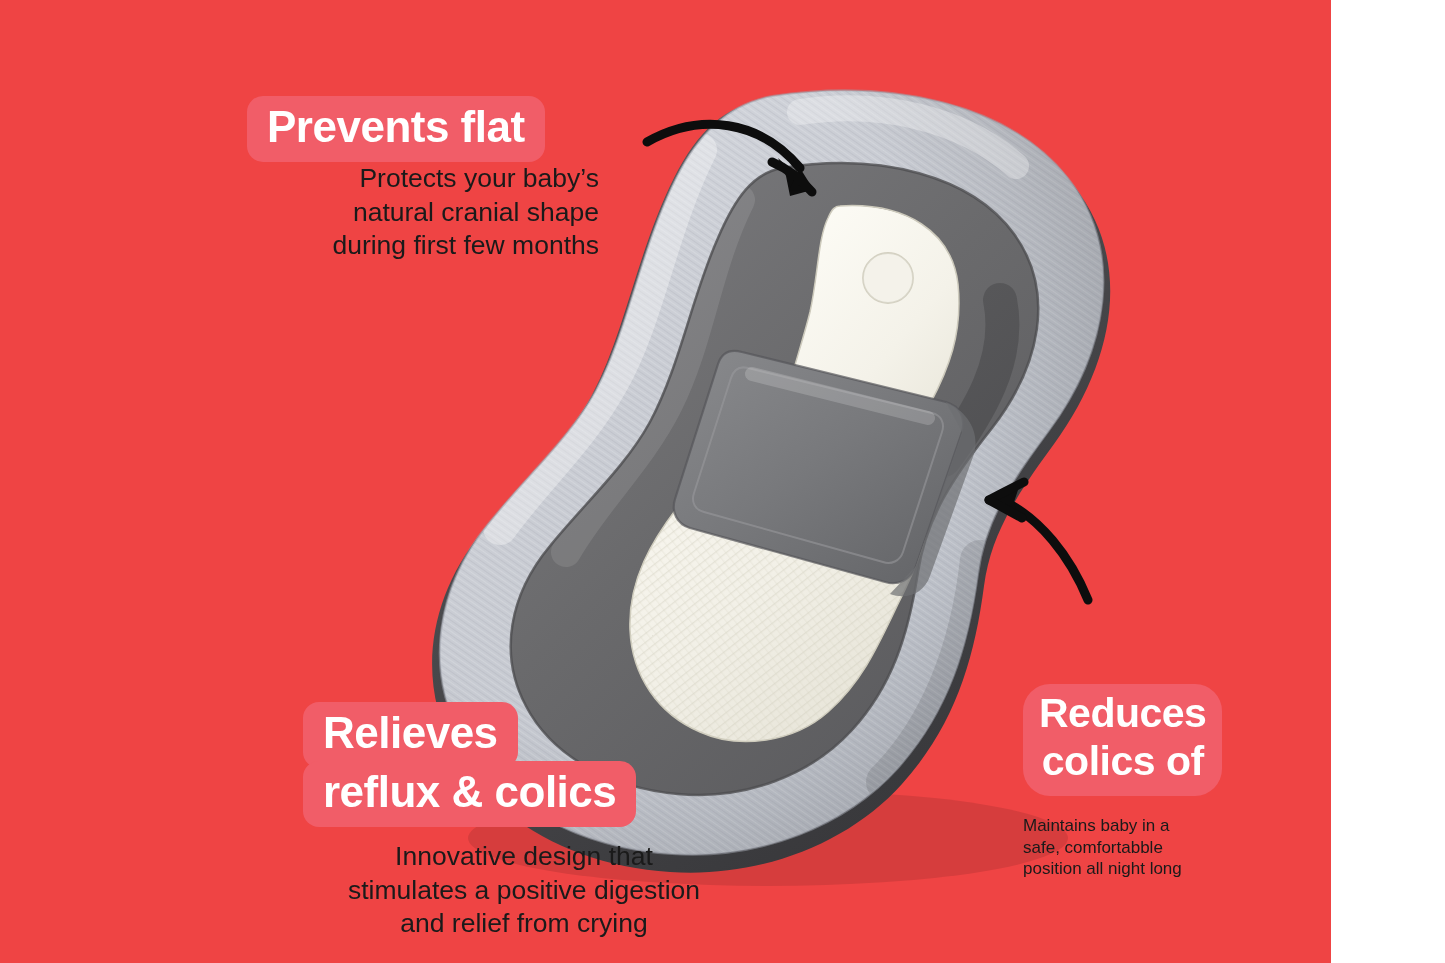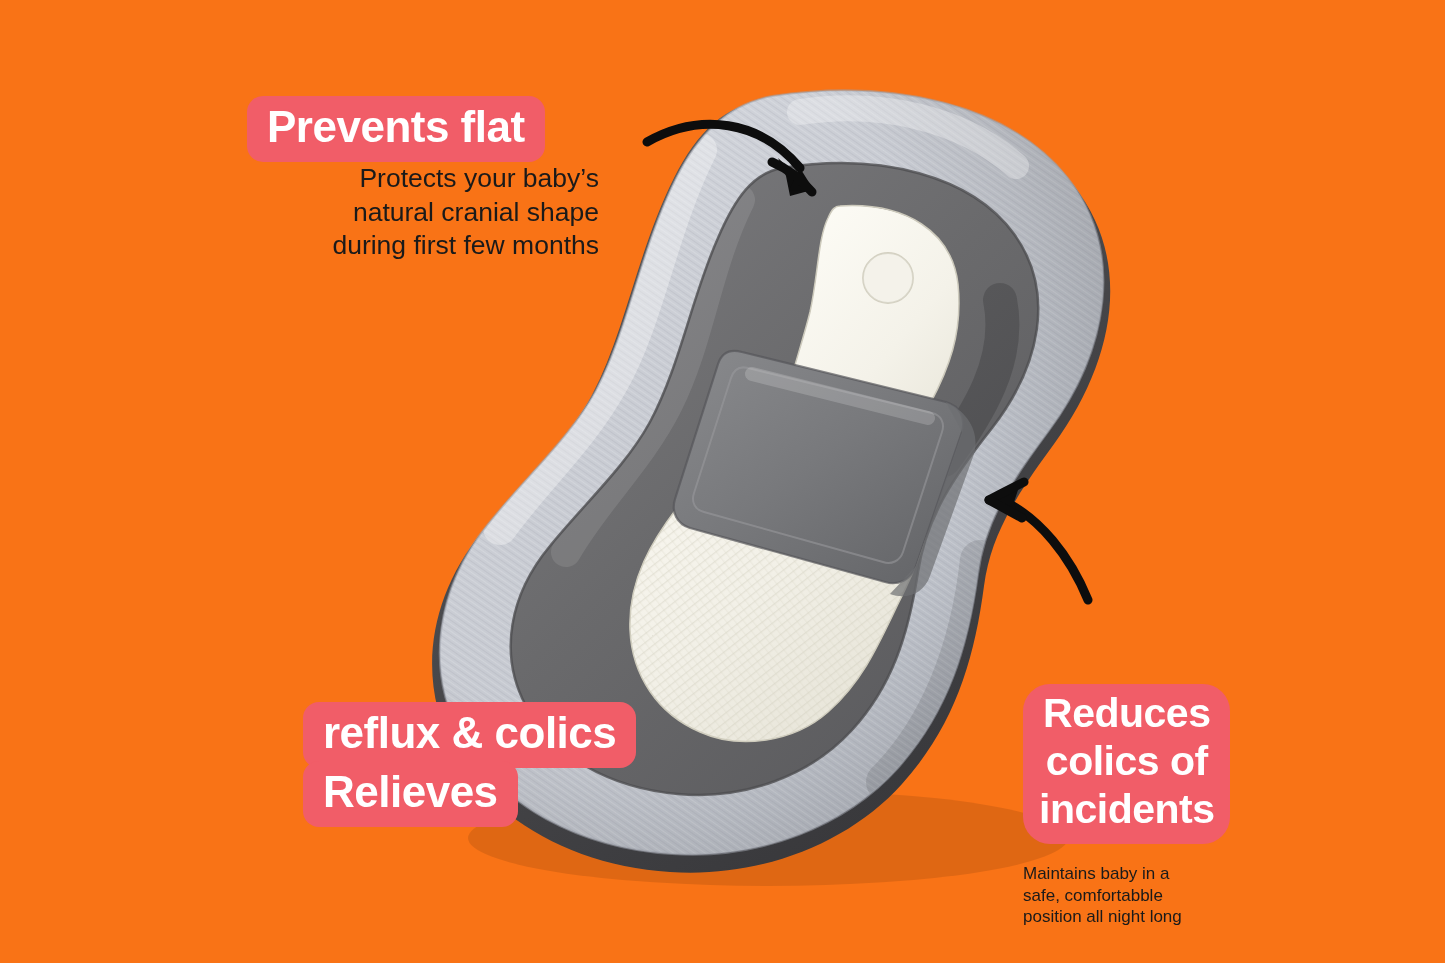--- a/index.html
+++ b/index.html
@@ -2,23 +2,23 @@
 <html><head>
 <meta charset="utf-8">
 <style>
   html, body {
     margin: 0;
     padding: 0;
     background: #ffffff;
   }
   #page {
     position: relative;
-    width: 1445px;
+    width: 1331px;
     height: 963px;
-    background: #f97316;
+    background: #ef4444;
     overflow: hidden;
     font-family: "Liberation Sans", sans-serif;
   }
 
   
   #product-figure {
     position: absolute;
     left: 0; top: 0;
     width: 1445px; height: 963px;
     pointer-events: none;
@@ -406,29 +406,31 @@
     <div class="badge-lines">
       <div class="badge-line">Prevents flat</div>
     </div>
     <div class="callout-sub">Protects your baby’s
 natural cranial shape
 during first few months</div>
   </div>
 
   <div class="callout" id="callout-reflux">
     <div class="badge-lines">
+      <div class="badge-line">Relieves</div>
       <div class="badge-line">reflux &amp; colics</div>
-      <div class="badge-line">Relieves</div>
     </div>
+    <div class="callout-sub">Innovative design that
+stimulates a positive digestion
+and relief from crying</div>
   </div>
 
   <div class="callout" id="callout-incidents">
     <div id="incidents-badge">
       <div class="badge-line">Reduces</div>
       <div class="badge-line">colics of</div>
-      <div class="badge-line">incidents</div>
     </div>
     <div class="callout-sub">Maintains baby in a
 safe, comfortabble
 position all night long</div>
   </div>
 
 </div>
 
 </body></html>

